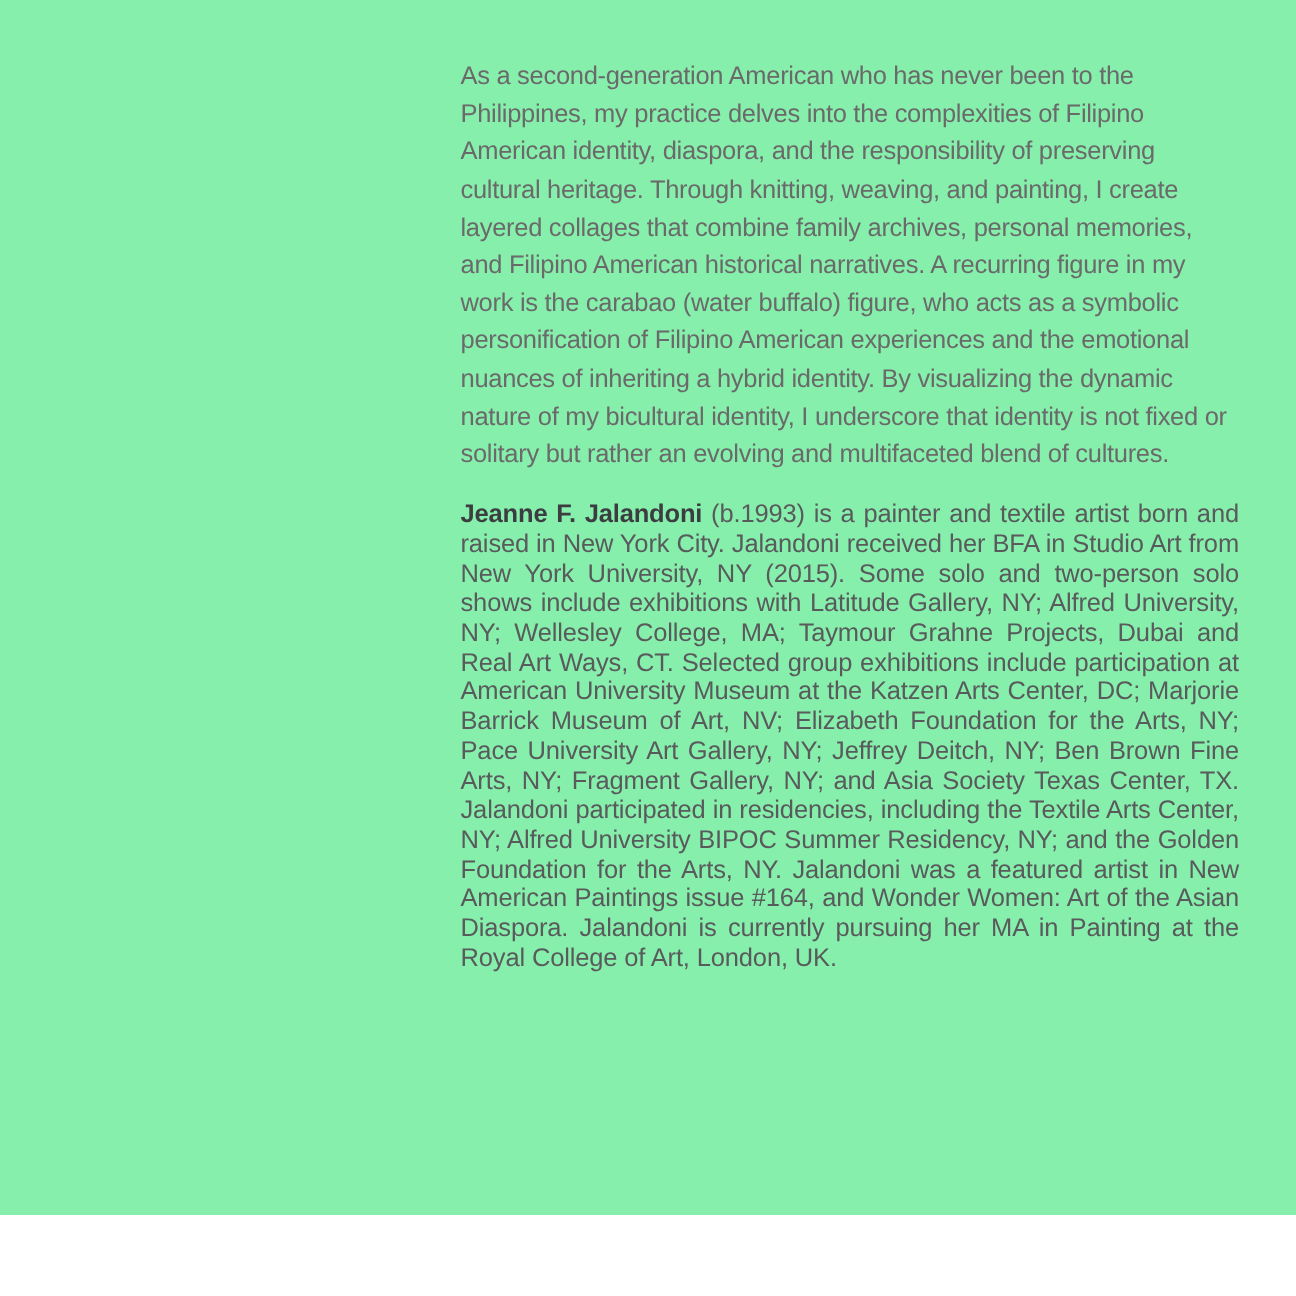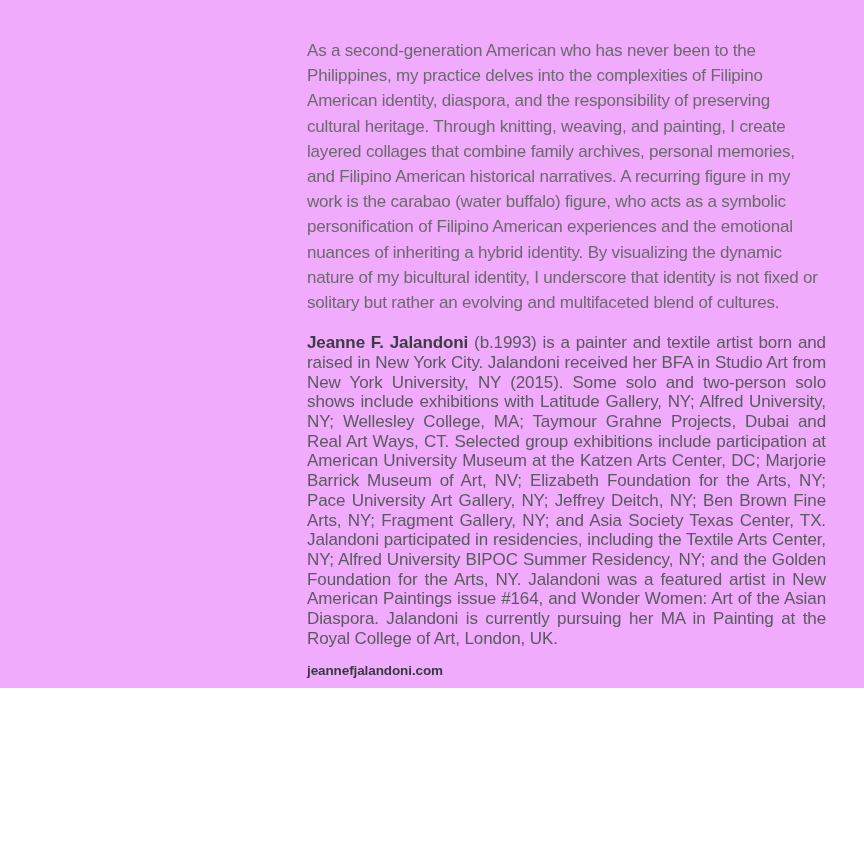--- a/index.html
+++ b/index.html
@@ -5,22 +5,22 @@
   * { margin: 0; padding: 0; box-sizing: border-box; }
   html, body {
     width: 864px;
     height: 864px;
     background: #ffffff;
     font-family: "Liberation Sans", sans-serif;
   }
   .canvas {
     position: relative;
     width: 864px;
-    height: 688px;
-    background: #f0abfc;
+    height: 810px;
+    background: #86efac;
     overflow: hidden;
   }
   .content-column {
     position: absolute;
     left: 307px;
     top: 38px;
     width: 519px;
   }
   .statement {
     font-size: 17px;
@@ -54,16 +54,15 @@
 </head>
 <body>
 
 <div class="canvas">
   <div class="content-column">
 
     <p class="statement">As a second-generation American who has never been to the Philippines, my practice delves into the complexities of Filipino American identity, diaspora, and the responsibility of preserving cultural heritage. Through knitting, weaving, and painting, I create layered collages that combine family archives, personal memories, and Filipino American historical narratives. A recurring figure in my work is the carabao (water buffalo) figure, who acts as a symbolic personification of Filipino American experiences and the emotional nuances of inheriting a hybrid identity. By visualizing the dynamic nature of my bicultural identity, I underscore that identity is not fixed or solitary but rather an evolving and multifaceted blend of cultures.</p>
 
     <p class="bio"><span class="bio-name">Jeanne F. Jalandoni</span><span> (b.1993) is a painter and textile artist born and raised in New York City. Jalandoni received her BFA in Studio Art from New York University, NY (2015). Some solo and two-person solo shows include exhibitions with Latitude Gallery, NY; Alfred University, NY; Wellesley College, MA; Taymour Grahne Projects, Dubai and Real Art Ways, CT. Selected group exhibitions include participation at American University Museum at the Katzen Arts Center, DC; Marjorie Barrick Museum of Art, NV; Elizabeth Foundation for the Arts, NY; Pace University Art Gallery, NY; Jeffrey Deitch, NY; Ben Brown Fine Arts, NY; Fragment Gallery, NY; and Asia Society Texas Center, TX. Jalandoni participated in residencies, including the Textile Arts Center, NY; Alfred University BIPOC Summer Residency, NY; and the Golden Foundation for the Arts, NY. Jalandoni was a featured artist in New American Paintings issue #164, and Wonder Women: Art of the Asian Diaspora. Jalandoni is currently pursuing her MA in Painting at the Royal College of Art, London, UK.</span></p>
 
-    <p class="website">jeannefjalandoni.com</p>
 
   </div>
 </div>
 
 </body></html>

